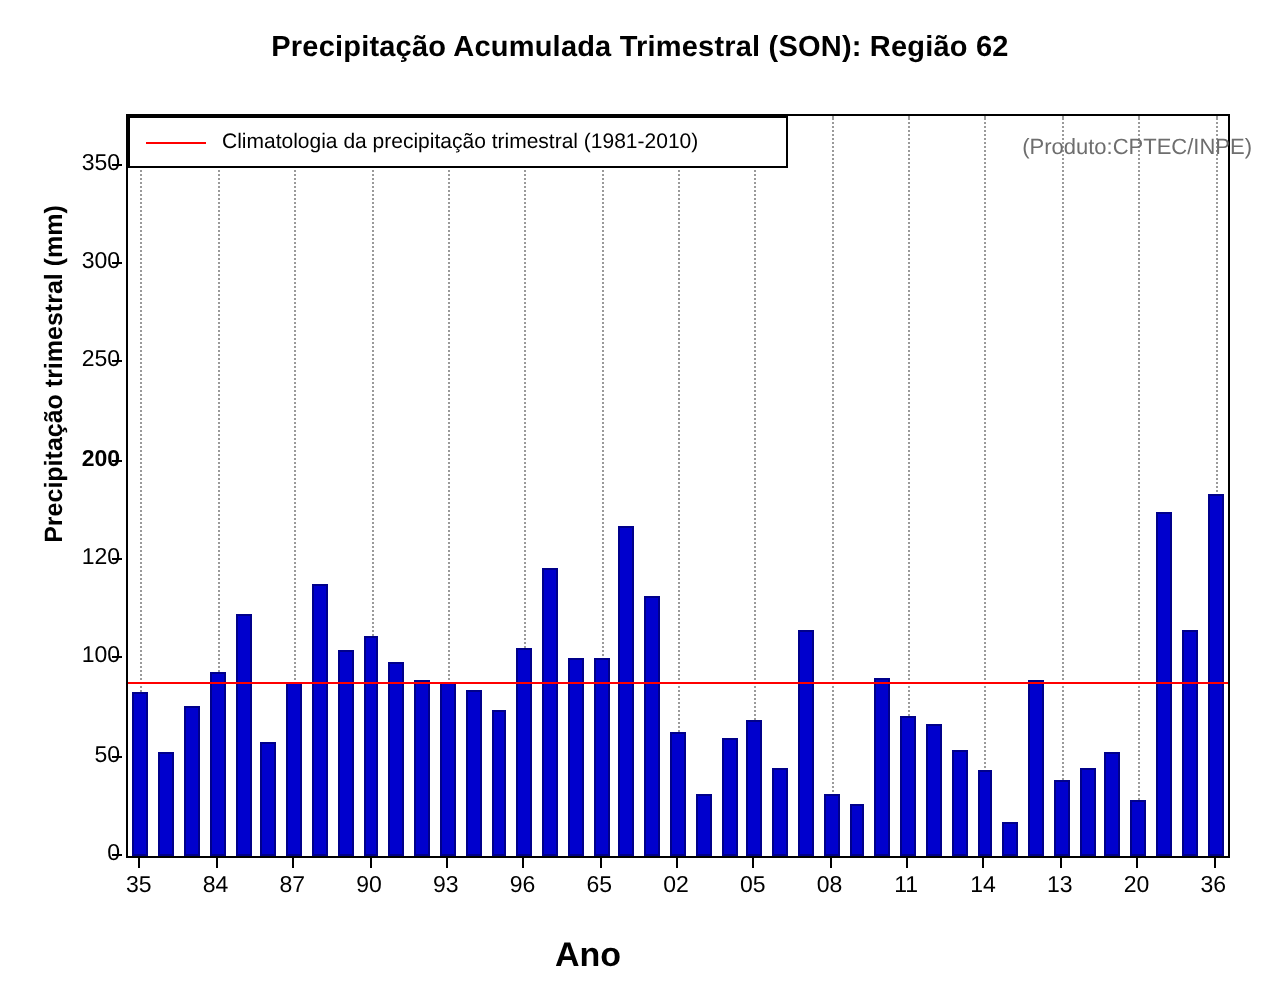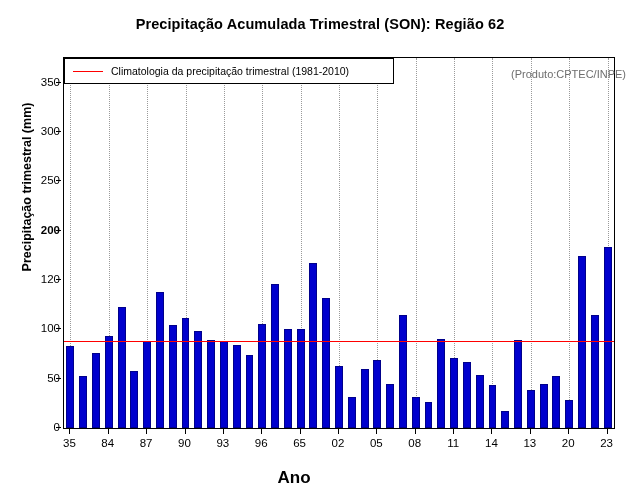--- a/index.html
+++ b/index.html
@@ -297,17 +297,17 @@
       <div class="xtick-label" style="left: 351.744px;">08</div>
       <div class="xtick-mark" style="left: 390.116px;"></div>
       <div class="xtick-label" style="left: 390.116px;">11</div>
       <div class="xtick-mark" style="left: 428.488px;"></div>
       <div class="xtick-label" style="left: 428.488px;">14</div>
       <div class="xtick-mark" style="left: 466.86px;"></div>
       <div class="xtick-label" style="left: 466.86px;">13</div>
       <div class="xtick-mark" style="left: 505.233px;"></div>
       <div class="xtick-label" style="left: 505.233px;">20</div>
       <div class="xtick-mark" style="left: 543.605px;"></div>
-      <div class="xtick-label" style="left: 543.605px;">23</div>
+      <div class="xtick-label" style="left: 543.605px;">36</div>
     </div>
   <div id="x-axis-title">Ano</div>
 
 </div>
 
 </body></html>

